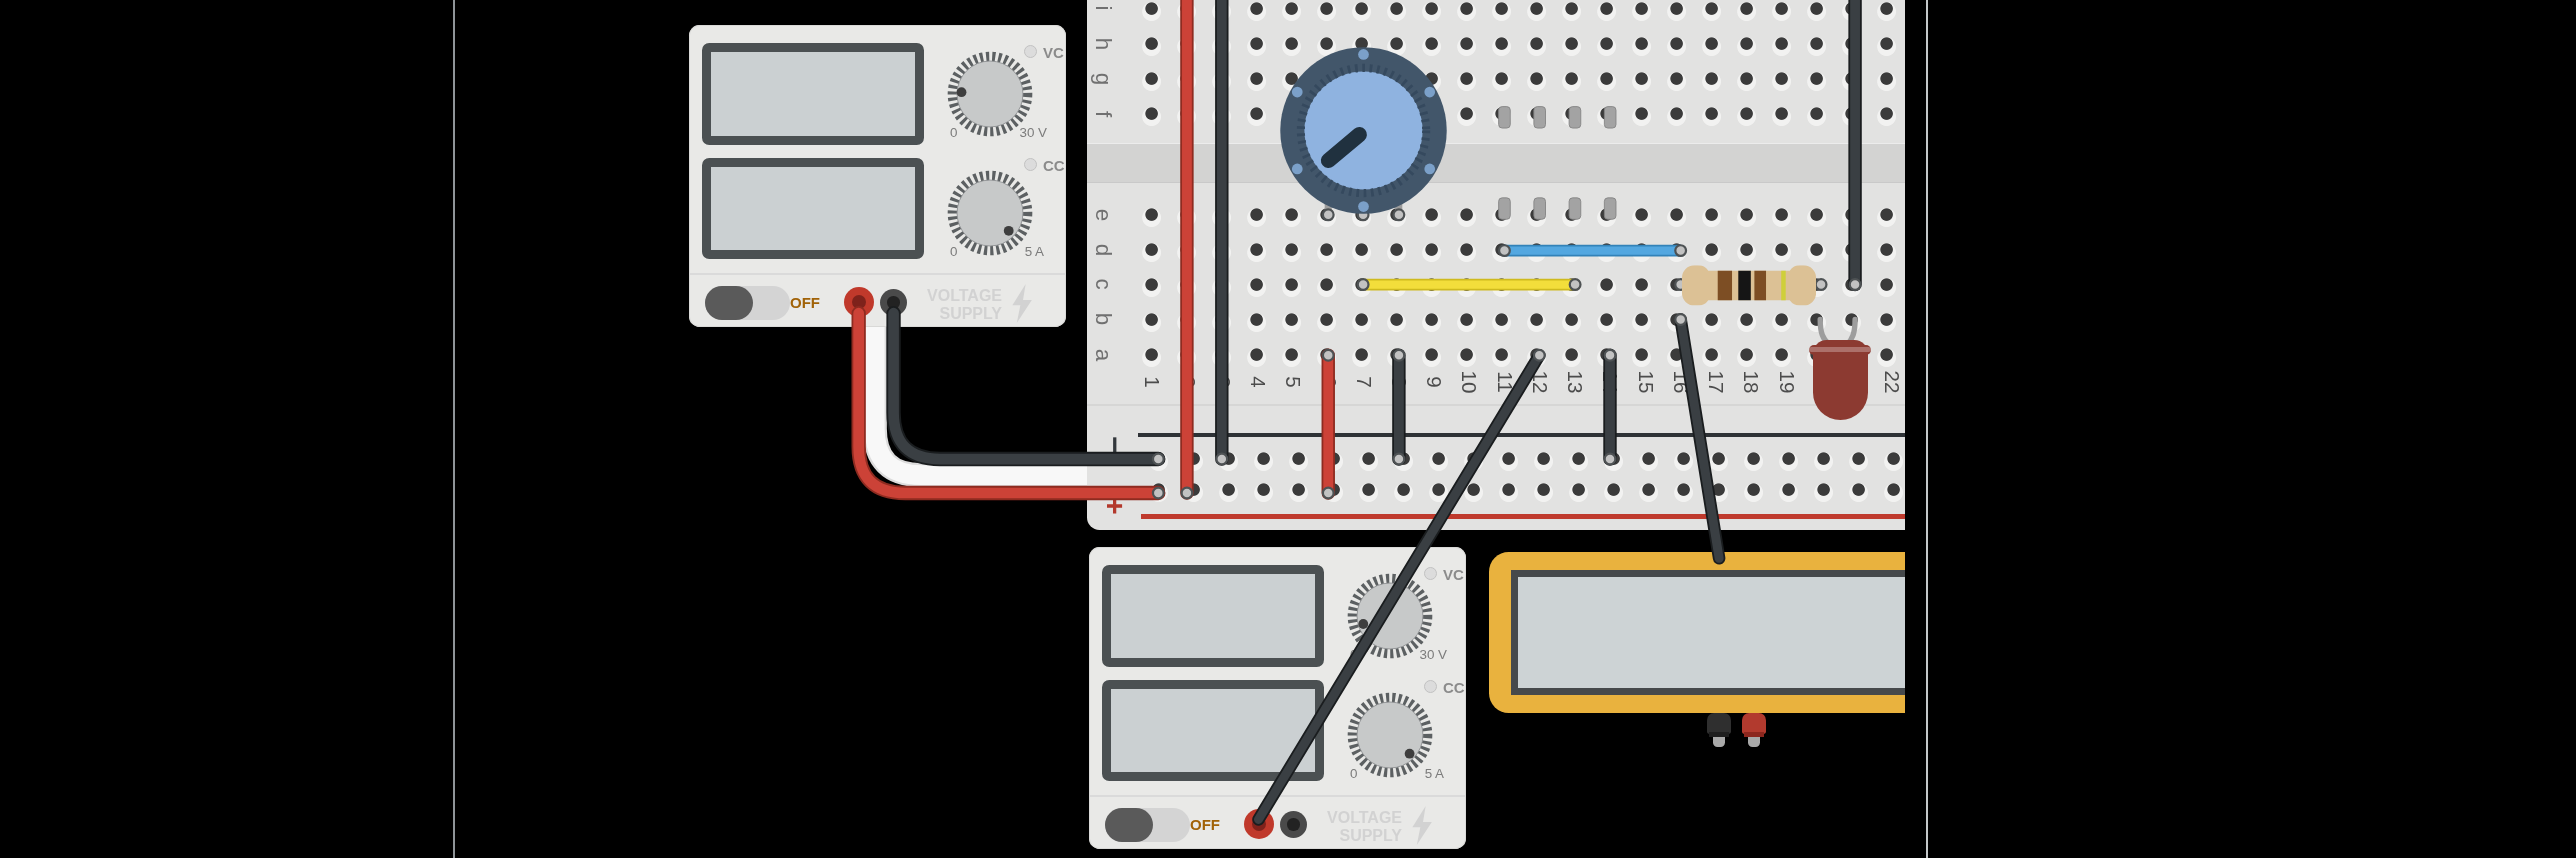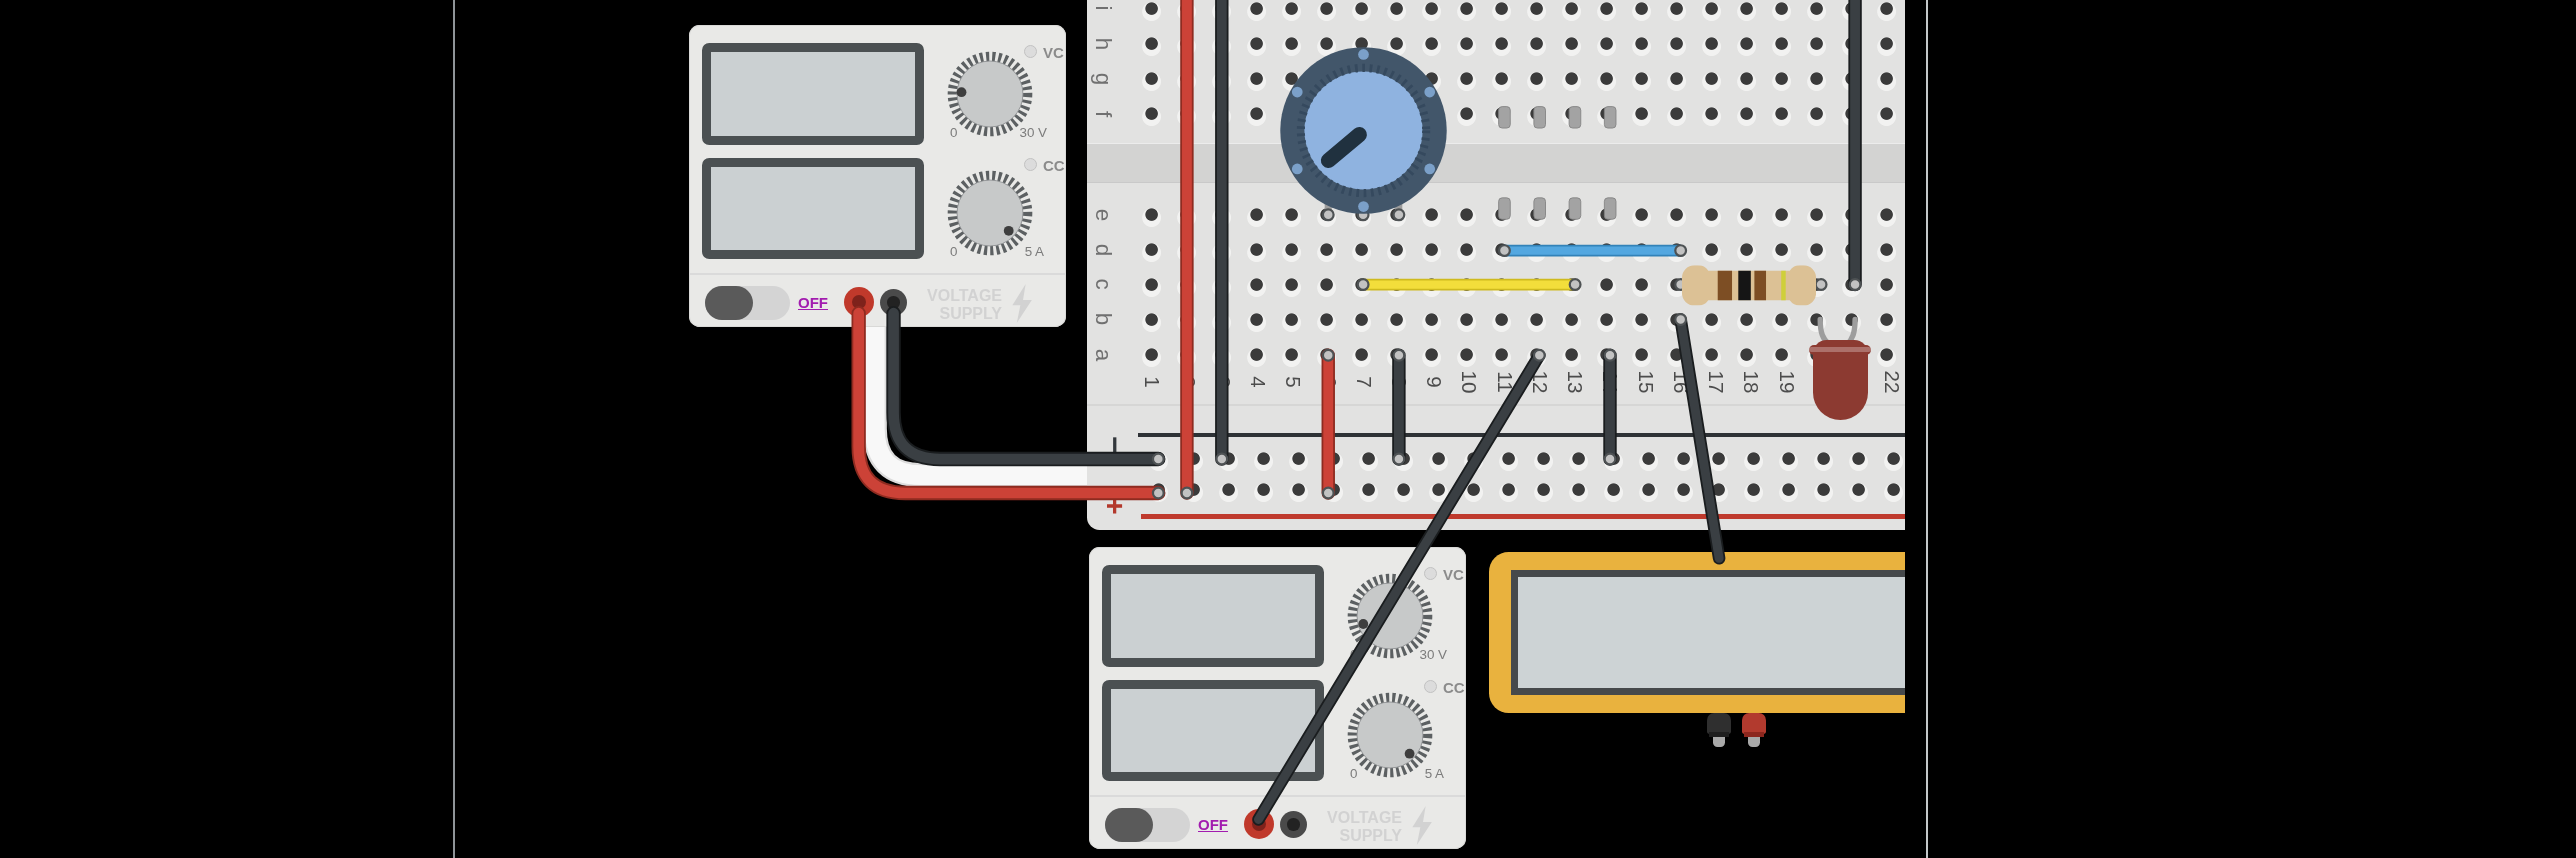--- a/index.html
+++ b/index.html
@@ -22,21 +22,21 @@
   .supply .ledlamp{position:absolute;width:13.4px;height:13.4px;border-radius:50%;
           background:#dcdcdc;border:1.8px solid #c2c2c2;box-sizing:border-box;}
   .supply .ledlabel{position:absolute;font-size:15px;font-weight:bold;color:#8b8b8b;}
   .supply .scale0{position:absolute;font-size:13.4px;color:#7c7c7c;}
   .supply .scalemax{position:absolute;font-size:13.4px;color:#7c7c7c;text-align:right;}
   .supply .divider{position:absolute;left:0;right:0;top:248px;height:1.8px;background:#dadada;}
   .supply .toggle{position:absolute;left:16px;top:261px;width:85px;height:34px;background:#d4d4d4;
           border-radius:17px;}
   .supply .toggle .tknob{position:absolute;left:0;top:0;width:48px;height:34px;background:#5a5a5a;
           border-radius:17px;}
-  .supply .toggle-label{position:absolute;left:109px;top:269px;font-size:15px;font-weight:bold;color:#a21caf;text-decoration:underline;}
+  .supply .toggle-label{position:absolute;left:101px;top:269px;font-size:15px;font-weight:bold;color:#a16207;}
   .supply .term{position:absolute;border-radius:50%;}
   .supply .term-red{left:155px;top:262px;width:30px;height:30px;background:#c0392b;}
   .supply .term-red::after{content:"";position:absolute;left:8px;top:8px;width:14.3px;height:14.3px;
           border-radius:50%;background:#7e221b;}
   .supply .term-black{left:191px;top:264px;width:27px;height:27px;background:#4a4a4a;}
   .supply .term-black::after{content:"";position:absolute;left:7.2px;top:7.2px;width:12.5px;height:12.5px;
           border-radius:50%;background:#222;}
   .supply .brand{position:absolute;right:64px;top:262px;width:143px;text-align:right;
           font-size:16px;font-weight:bold;color:#d2d2d2;line-height:1.1;}
   .supply .bolt{position:absolute;right:27px;top:259px;width:32px;height:39px;}

